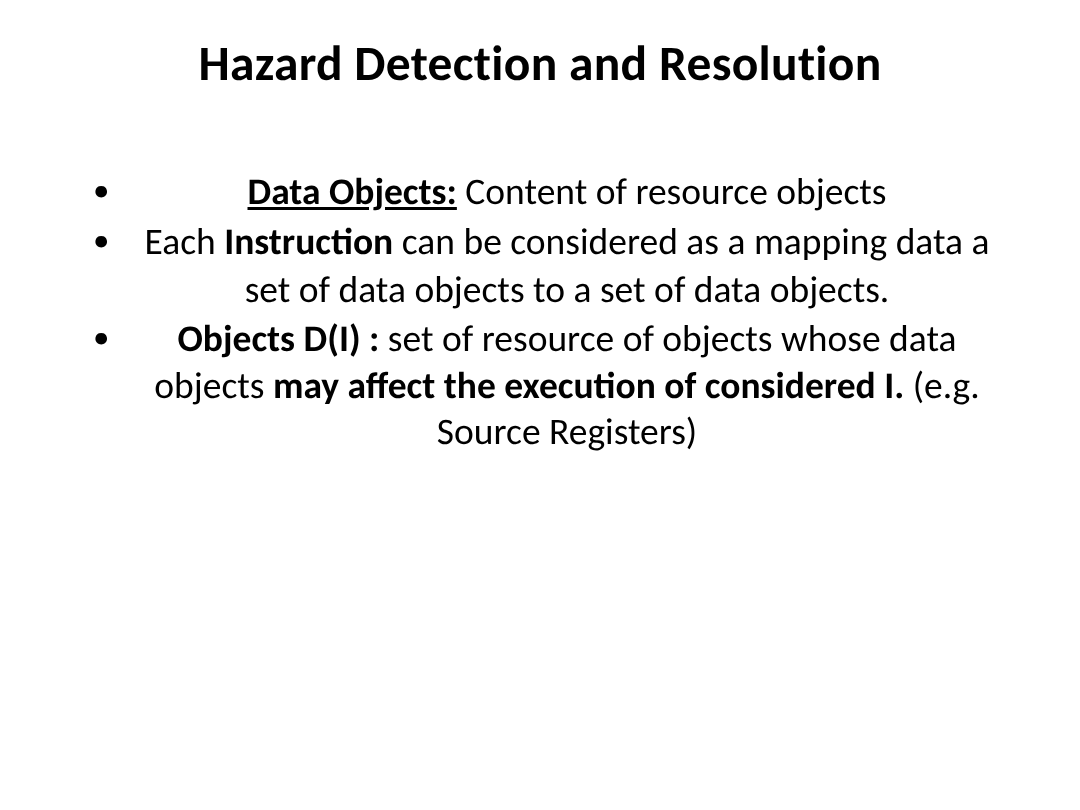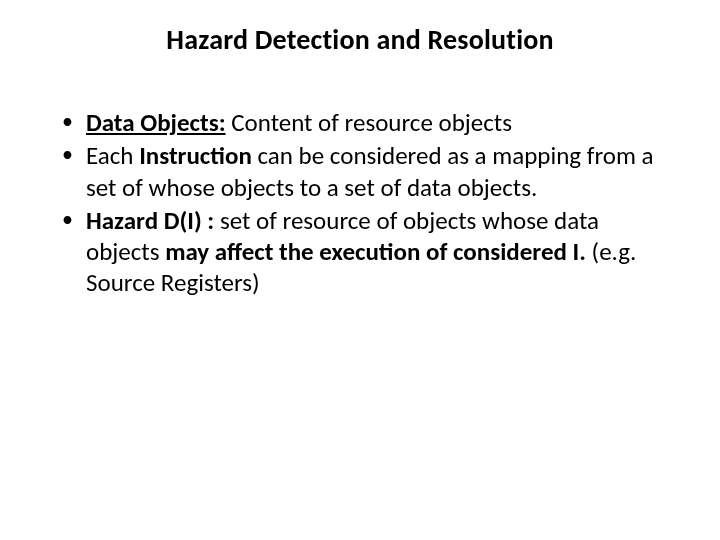--- a/index.html
+++ b/index.html
@@ -5,21 +5,21 @@
     * { margin: 0; padding: 0; box-sizing: border-box; }
     body {
       width: 720px;
       height: 540px;
       background: #fff;
       font-family: Calibri, "Segoe UI", Arial, sans-serif;
       color: #000;
       padding: 22px 50px 0 50px;
     }
     .title {
-      font-size: 28px;
+      font-size: 33px;
       font-weight: 700;
       text-align: center;
       margin-bottom: 50px;
       letter-spacing: 0.2px;
     }
     .content {
       padding-left: 12px;
     }
     .bullet-item {
       display: flex;
@@ -27,45 +27,45 @@
       font-size: 25px;
       line-height: 1.25;
       margin-bottom: 2px;
     }
     .bullet-marker {
       flex-shrink: 0;
       width: 24px;
       font-size: 22px;
       line-height: 1.4;
     }
-    .bullet-text { flex: 1; }
+    .bullet-text { flex: 1; text-align: center; }
     .b { font-weight: 700; }
     .u { text-decoration: underline; }
   </style>
 </head>
 <body>
 
 <h1 class="title">Hazard Detection and Resolution</h1>
 
 <div class="content">
 
   <div class="bullet-item">
     <span class="bullet-marker">•</span>
     <span class="bullet-text">
       <span class="b u">Data Objects:</span><span> Content of resource objects</span>
     </span>
   </div>
 
   <div class="bullet-item">
     <span class="bullet-marker">•</span>
     <span class="bullet-text">
-      <span>Each </span><span class="b">Instruction</span><span> can be considered as a mapping from a set of whose objects to a set of data objects.</span>
+      <span>Each </span><span class="b">Instruction</span><span> can be considered as a mapping data a set of data objects to a set of data objects.</span>
     </span>
   </div>
 
   <div class="bullet-item">
     <span class="bullet-marker">•</span>
     <span class="bullet-text">
-      <span class="b">Hazard D(I) : </span><span>set of resource of objects whose data objects </span><span class="b">may affect the execution of considered I. </span><span>(e.g. Source Registers)</span>
+      <span class="b">Objects D(I) : </span><span>set of resource of objects whose data objects </span><span class="b">may affect the execution of considered I. </span><span>(e.g. Source Registers)</span>
     </span>
   </div>
 
 </div>
 
 </body></html>

